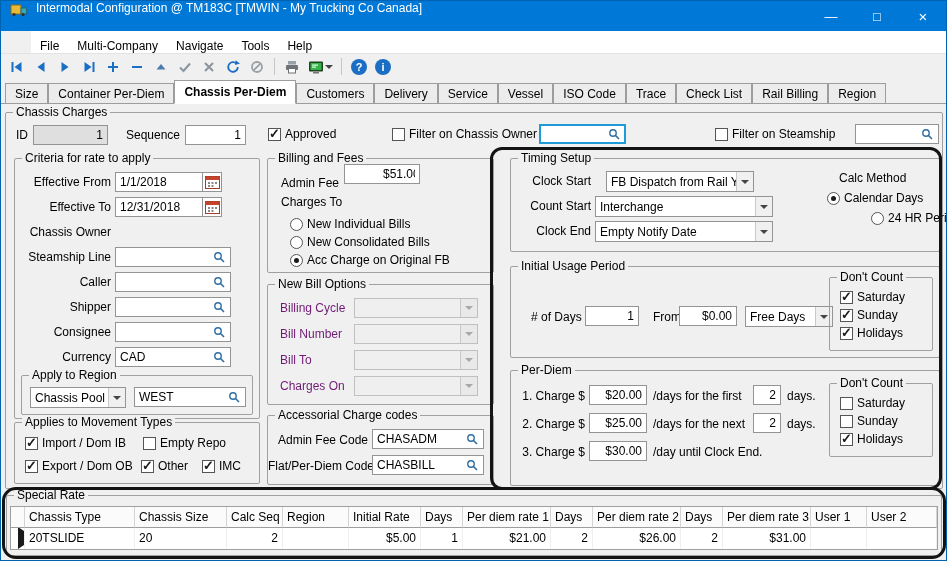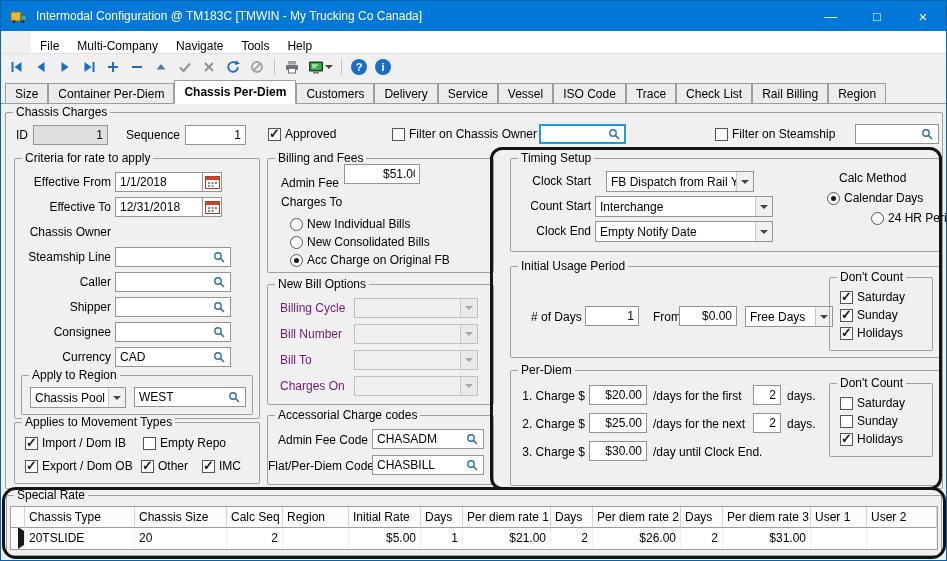--- a/index.html
+++ b/index.html
@@ -1,20 +1,20 @@
 <!DOCTYPE html>
 <html><head>
 <meta charset="utf-8">
 <style>
   * { box-sizing:border-box; margin:0; padding:0; }
   body { font-family:"Liberation Sans", sans-serif; font-size:12px; color:#000; background:#9a9a9a; }
   .window { position:relative; width:947px; height:561px; background:#f0f0f0; border:1px solid #0063b1; overflow:hidden; }
 
   
-  .titlebar { position:absolute; left:0; top:0; width:100%; height:30px; background:#0078d7; display:flex; align-items:center; color:#fff; }
+  .titlebar { position:absolute; left:0; top:0; width:100%; height:30px; background:#0078d7; display:flex; color:#fff; }
   .app-icon { margin-left:9px; flex:none; }
   .title { margin-left:8px; font-size:12px; white-space:nowrap; }
   .win-btns { margin-left:auto; display:flex; height:100%; }
   .win-btn { width:46px; display:flex; align-items:center; justify-content:center; font-size:13px; }
   .win-btn.close { font-size:15px; }
 
   
   .menubar { position:absolute; top:30px; left:0; width:100%; height:31px; background:#ffffff; display:flex; align-items:center;margin-left:30px; }
   .menu-item { padding:0 9px; line-height:21px; }
 

